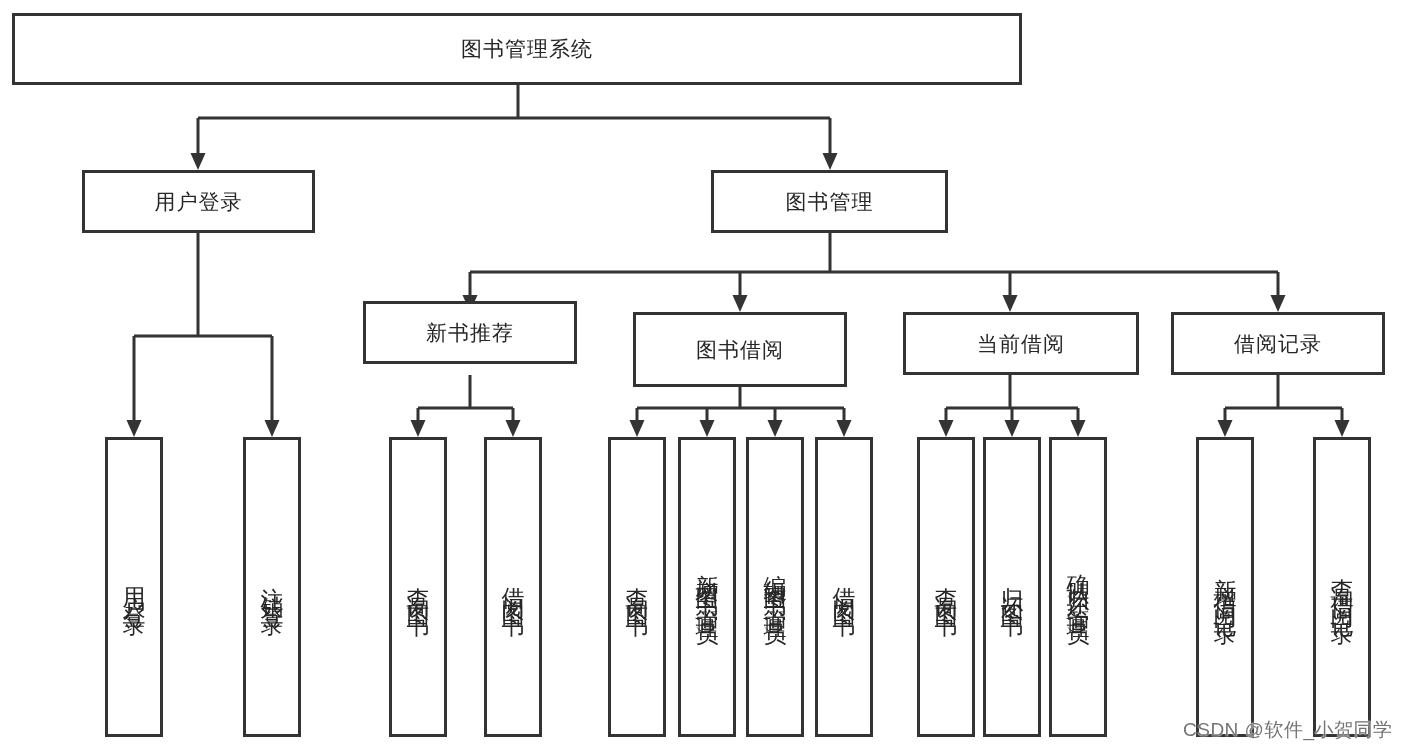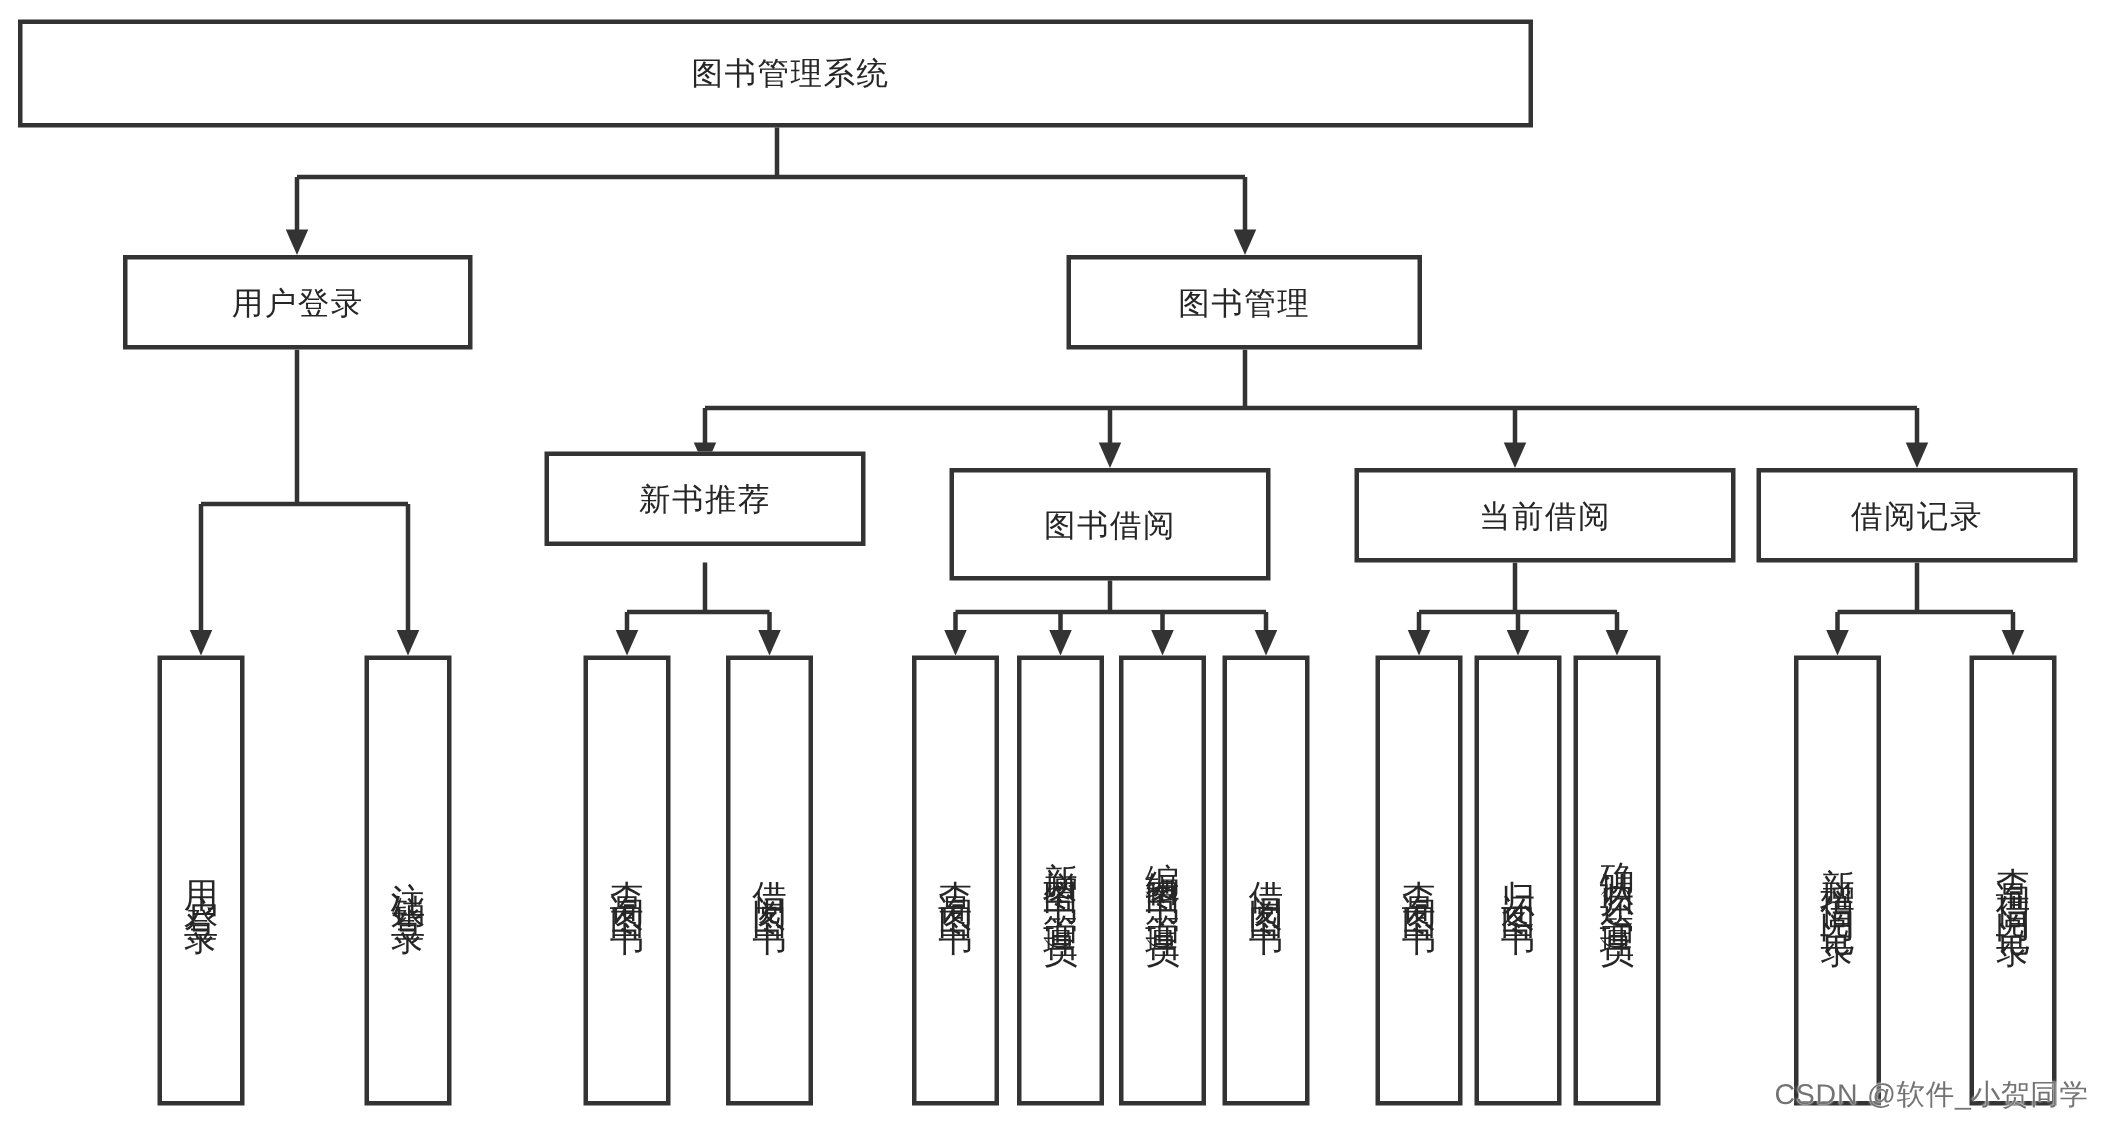--- a/index.html
+++ b/index.html
@@ -99,21 +99,21 @@
   <div class="hbox" style="left:711px; top:170px; width:237px; height:63px;">
     <span>图书管理</span>
   </div>
 
   <div class="hbox" style="left:363px; top:301px; width:214px; height:63px;">
     <span>新书推荐</span>
   </div>
   <div class="hbox" style="left:633px; top:312px; width:214px; height:75px;">
     <span>图书借阅</span>
   </div>
-  <div class="hbox" style="left:903px; top:312px; width:254px; height:63px;">
+  <div class="hbox" style="left:903px; top:312px; width:236px; height:63px;">
     <span>当前借阅</span>
   </div>
   <div class="hbox" style="left:1171px; top:312px; width:214px; height:63px;">
     <span>借阅记录</span>
   </div>
 
   <div class="vbox" style="left:105px;">
     <span>用户登录</span>
   </div>
   <div class="vbox" style="left:243px;">

